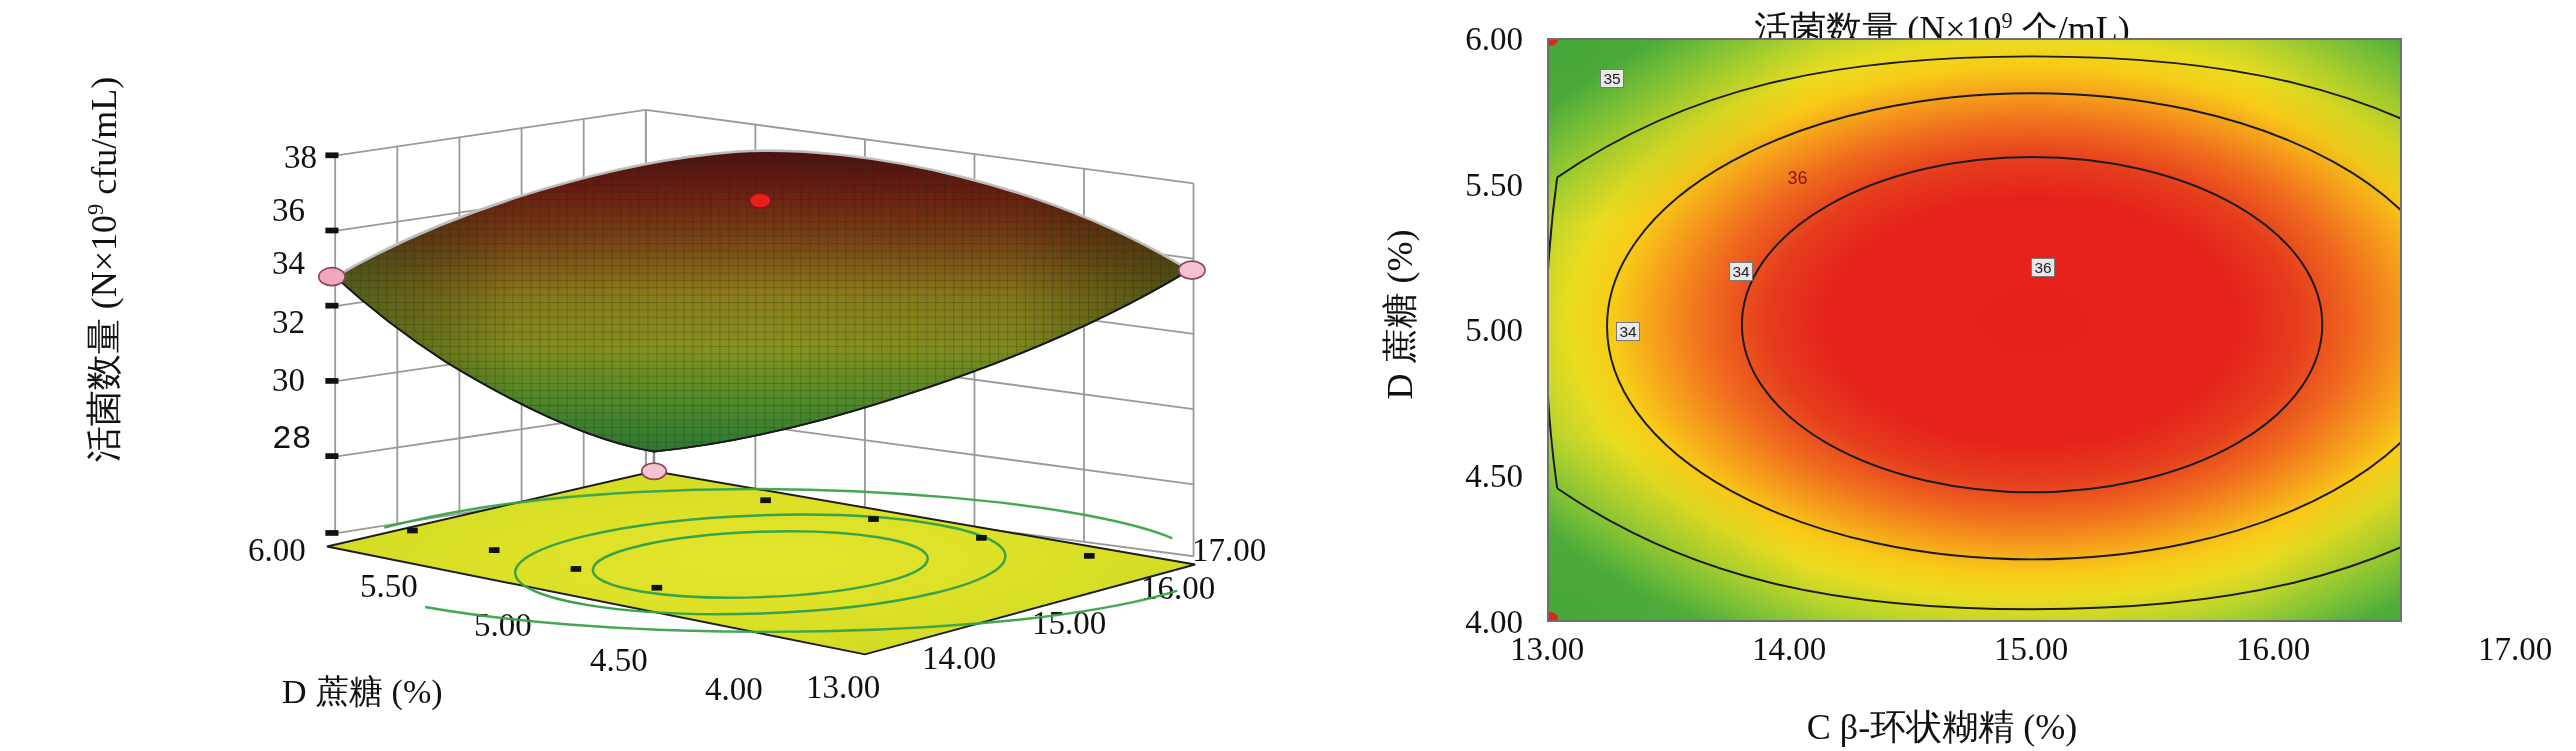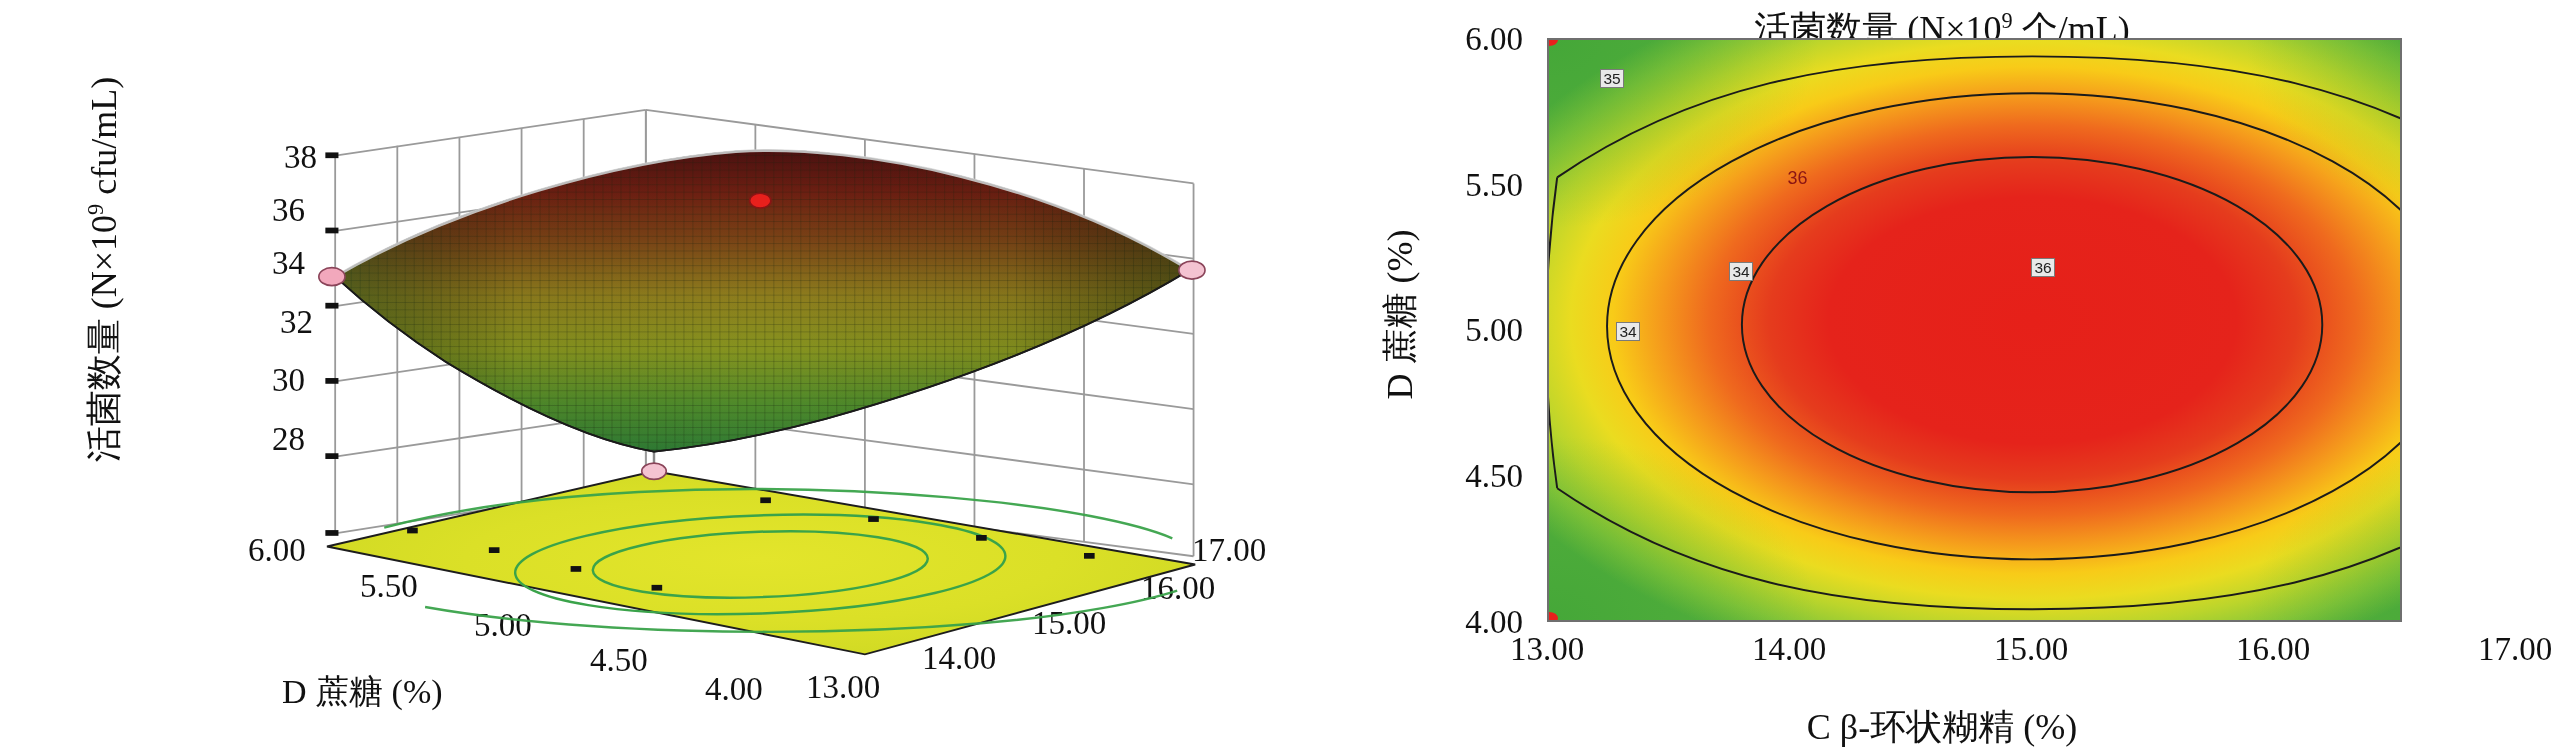--- a/index.html
+++ b/index.html
@@ -48,23 +48,23 @@
 
   <div id="panel3d">
 
     <div id="y3dcap">
       <span>活菌数量 (N×10</span><span class="sup">9</span><span> cfu/mL)</span>
     </div>
 
     <div class="tick" style="left:272px;top:139px;margin-left:12px;">38</div>
     <div class="tick" style="left:272px;top:192px;">36</div>
     <div class="tick" style="left:272px;top:245px;">34</div>
-    <div class="tick" style="left:280px;top:304px;">32</div>
+    <div class="tick" style="left:272px;top:304px;">32</div>
     <div class="tick" style="left:272px;top:362px;">30</div>
-    <div class="tick" style="left:272px;top:421px;">28</div>
+    <div class="tick" style="left:272px;top:421px;font-family:Liberation Mono, monospace;">28</div>
 
     <div class="tick" style="left:248px;top:532px;">6.00</div>
     <div class="tick" style="left:360px;top:568px;">5.50</div>
     <div class="tick" style="left:474px;top:607px;">5.00</div>
     <div class="tick" style="left:590px;top:642px;">4.50</div>
     <div class="tick" style="left:705px;top:671px;">4.00</div>
 
     <div class="axname" style="left:282px;top:669px;">D 蔗糖 (%)</div>
 
     <div class="tick" style="left:806px;top:669px;">13.00</div>

